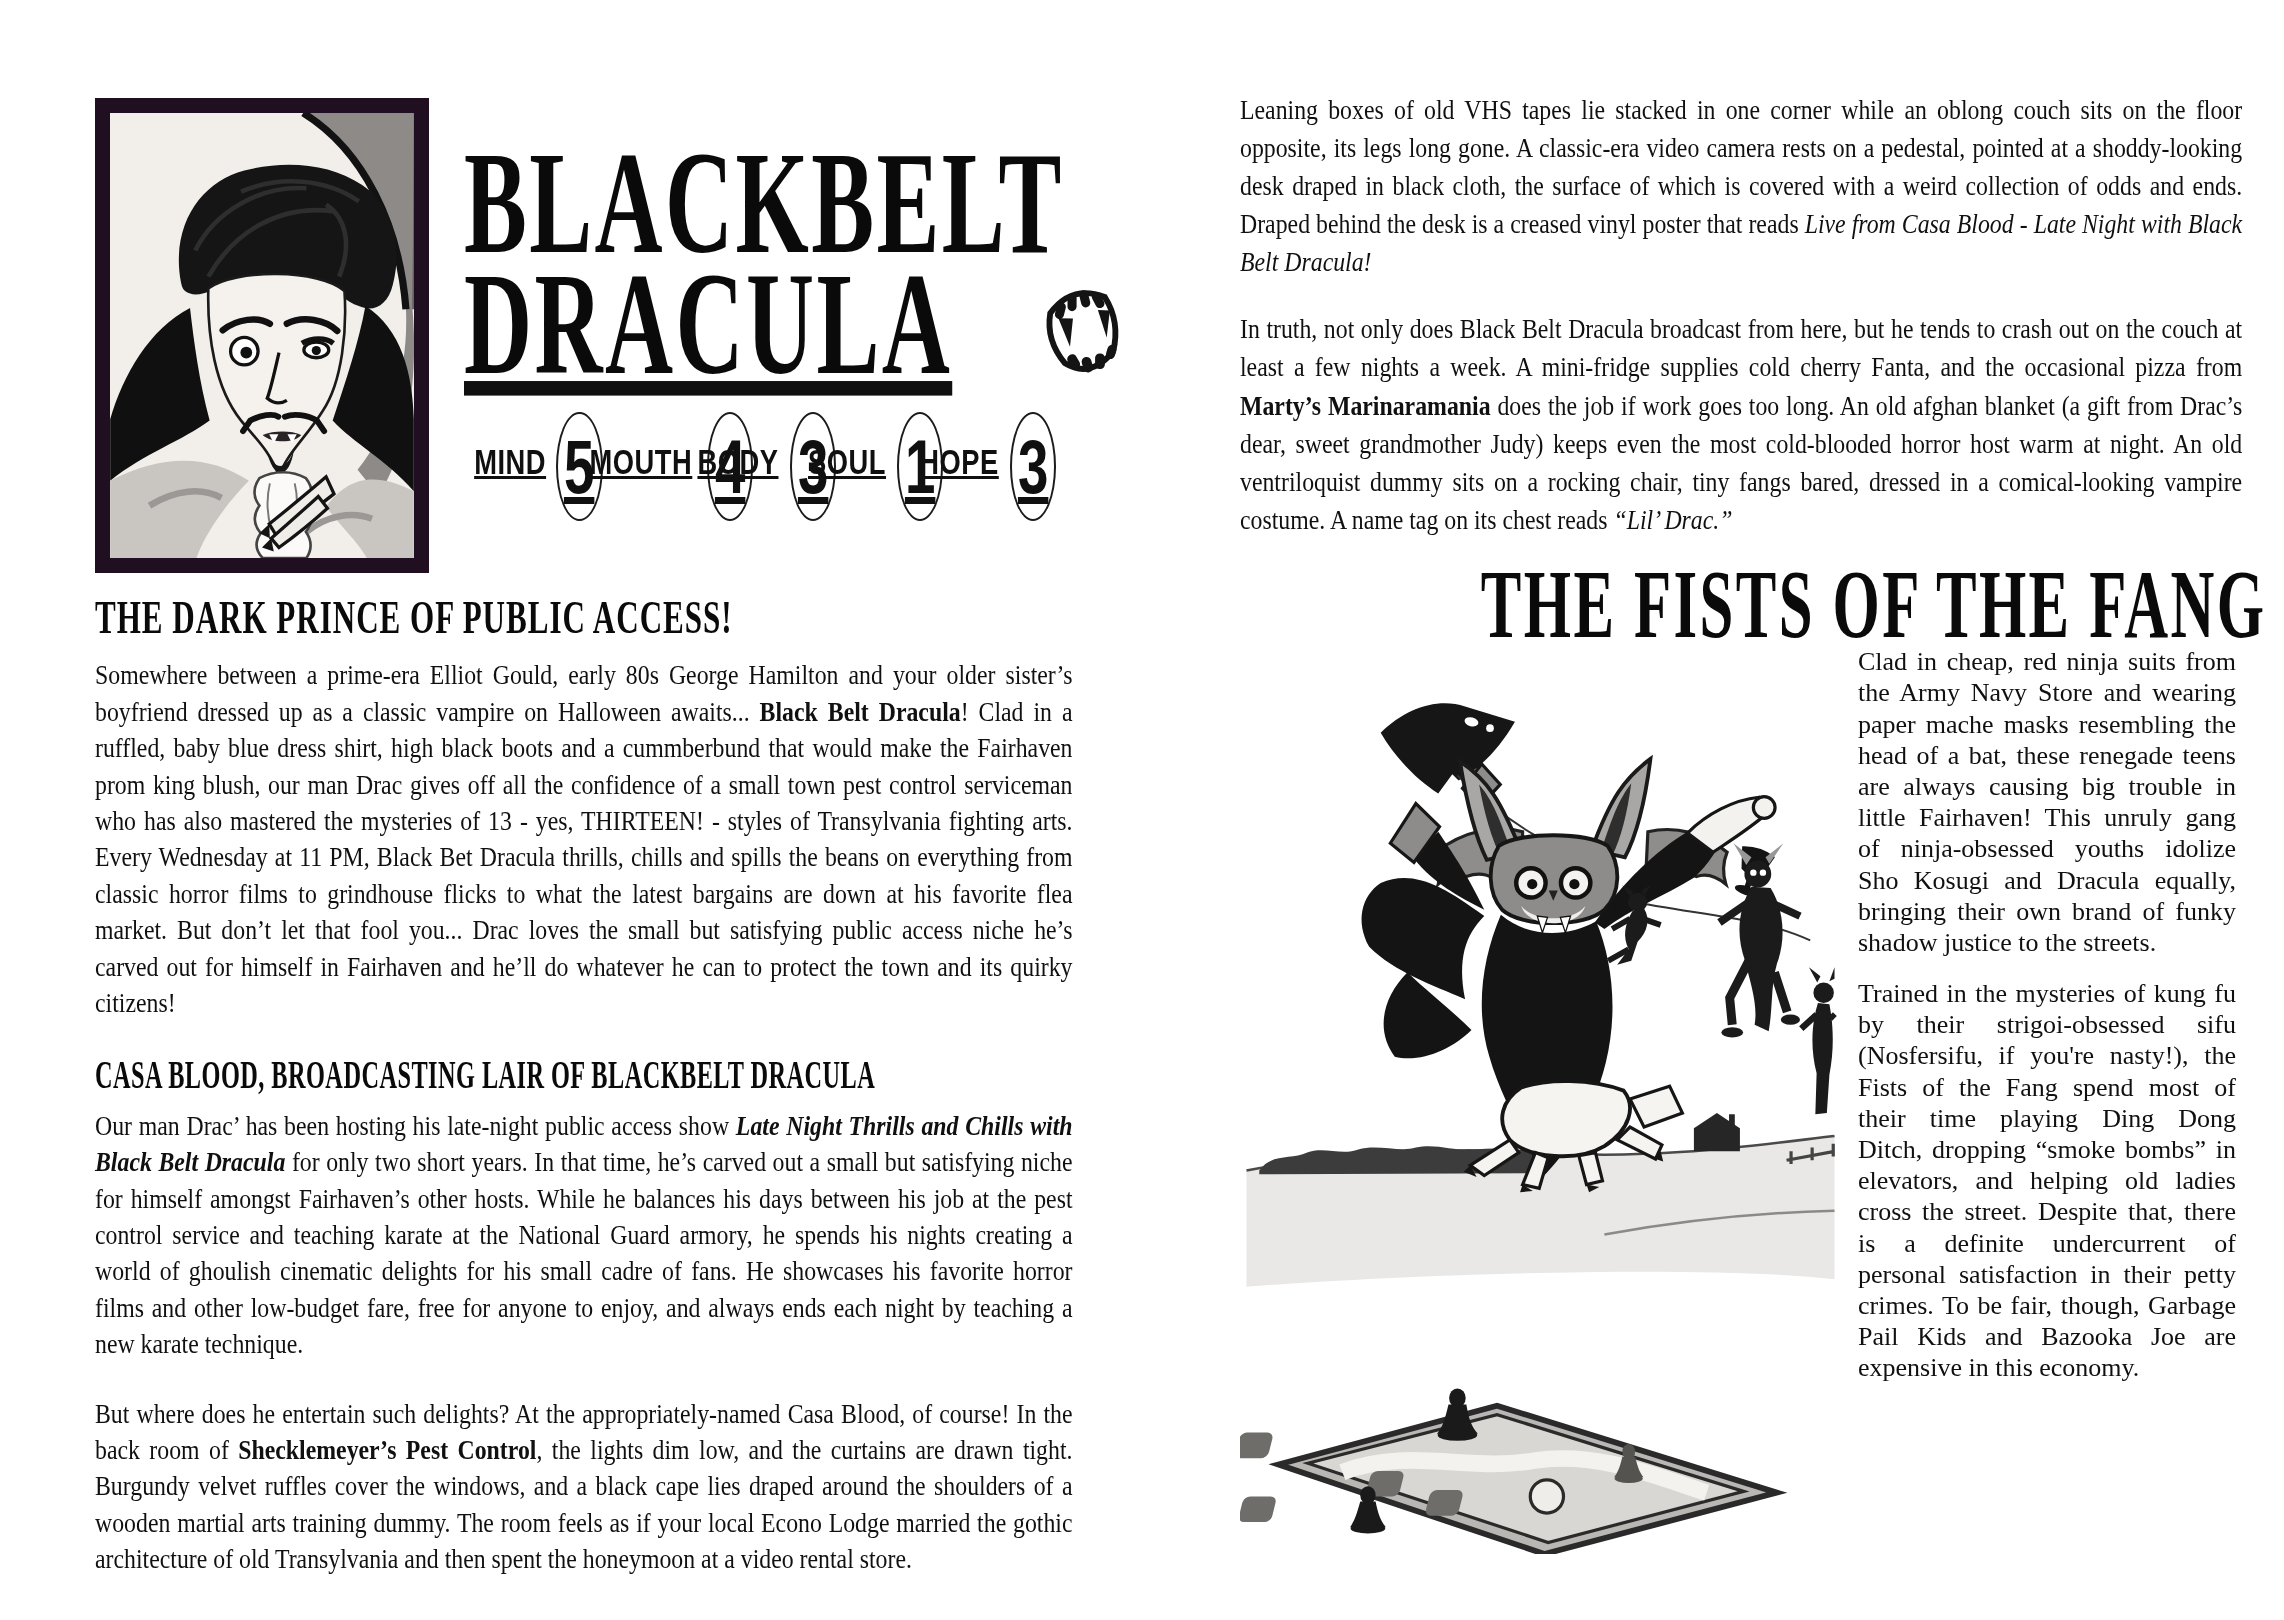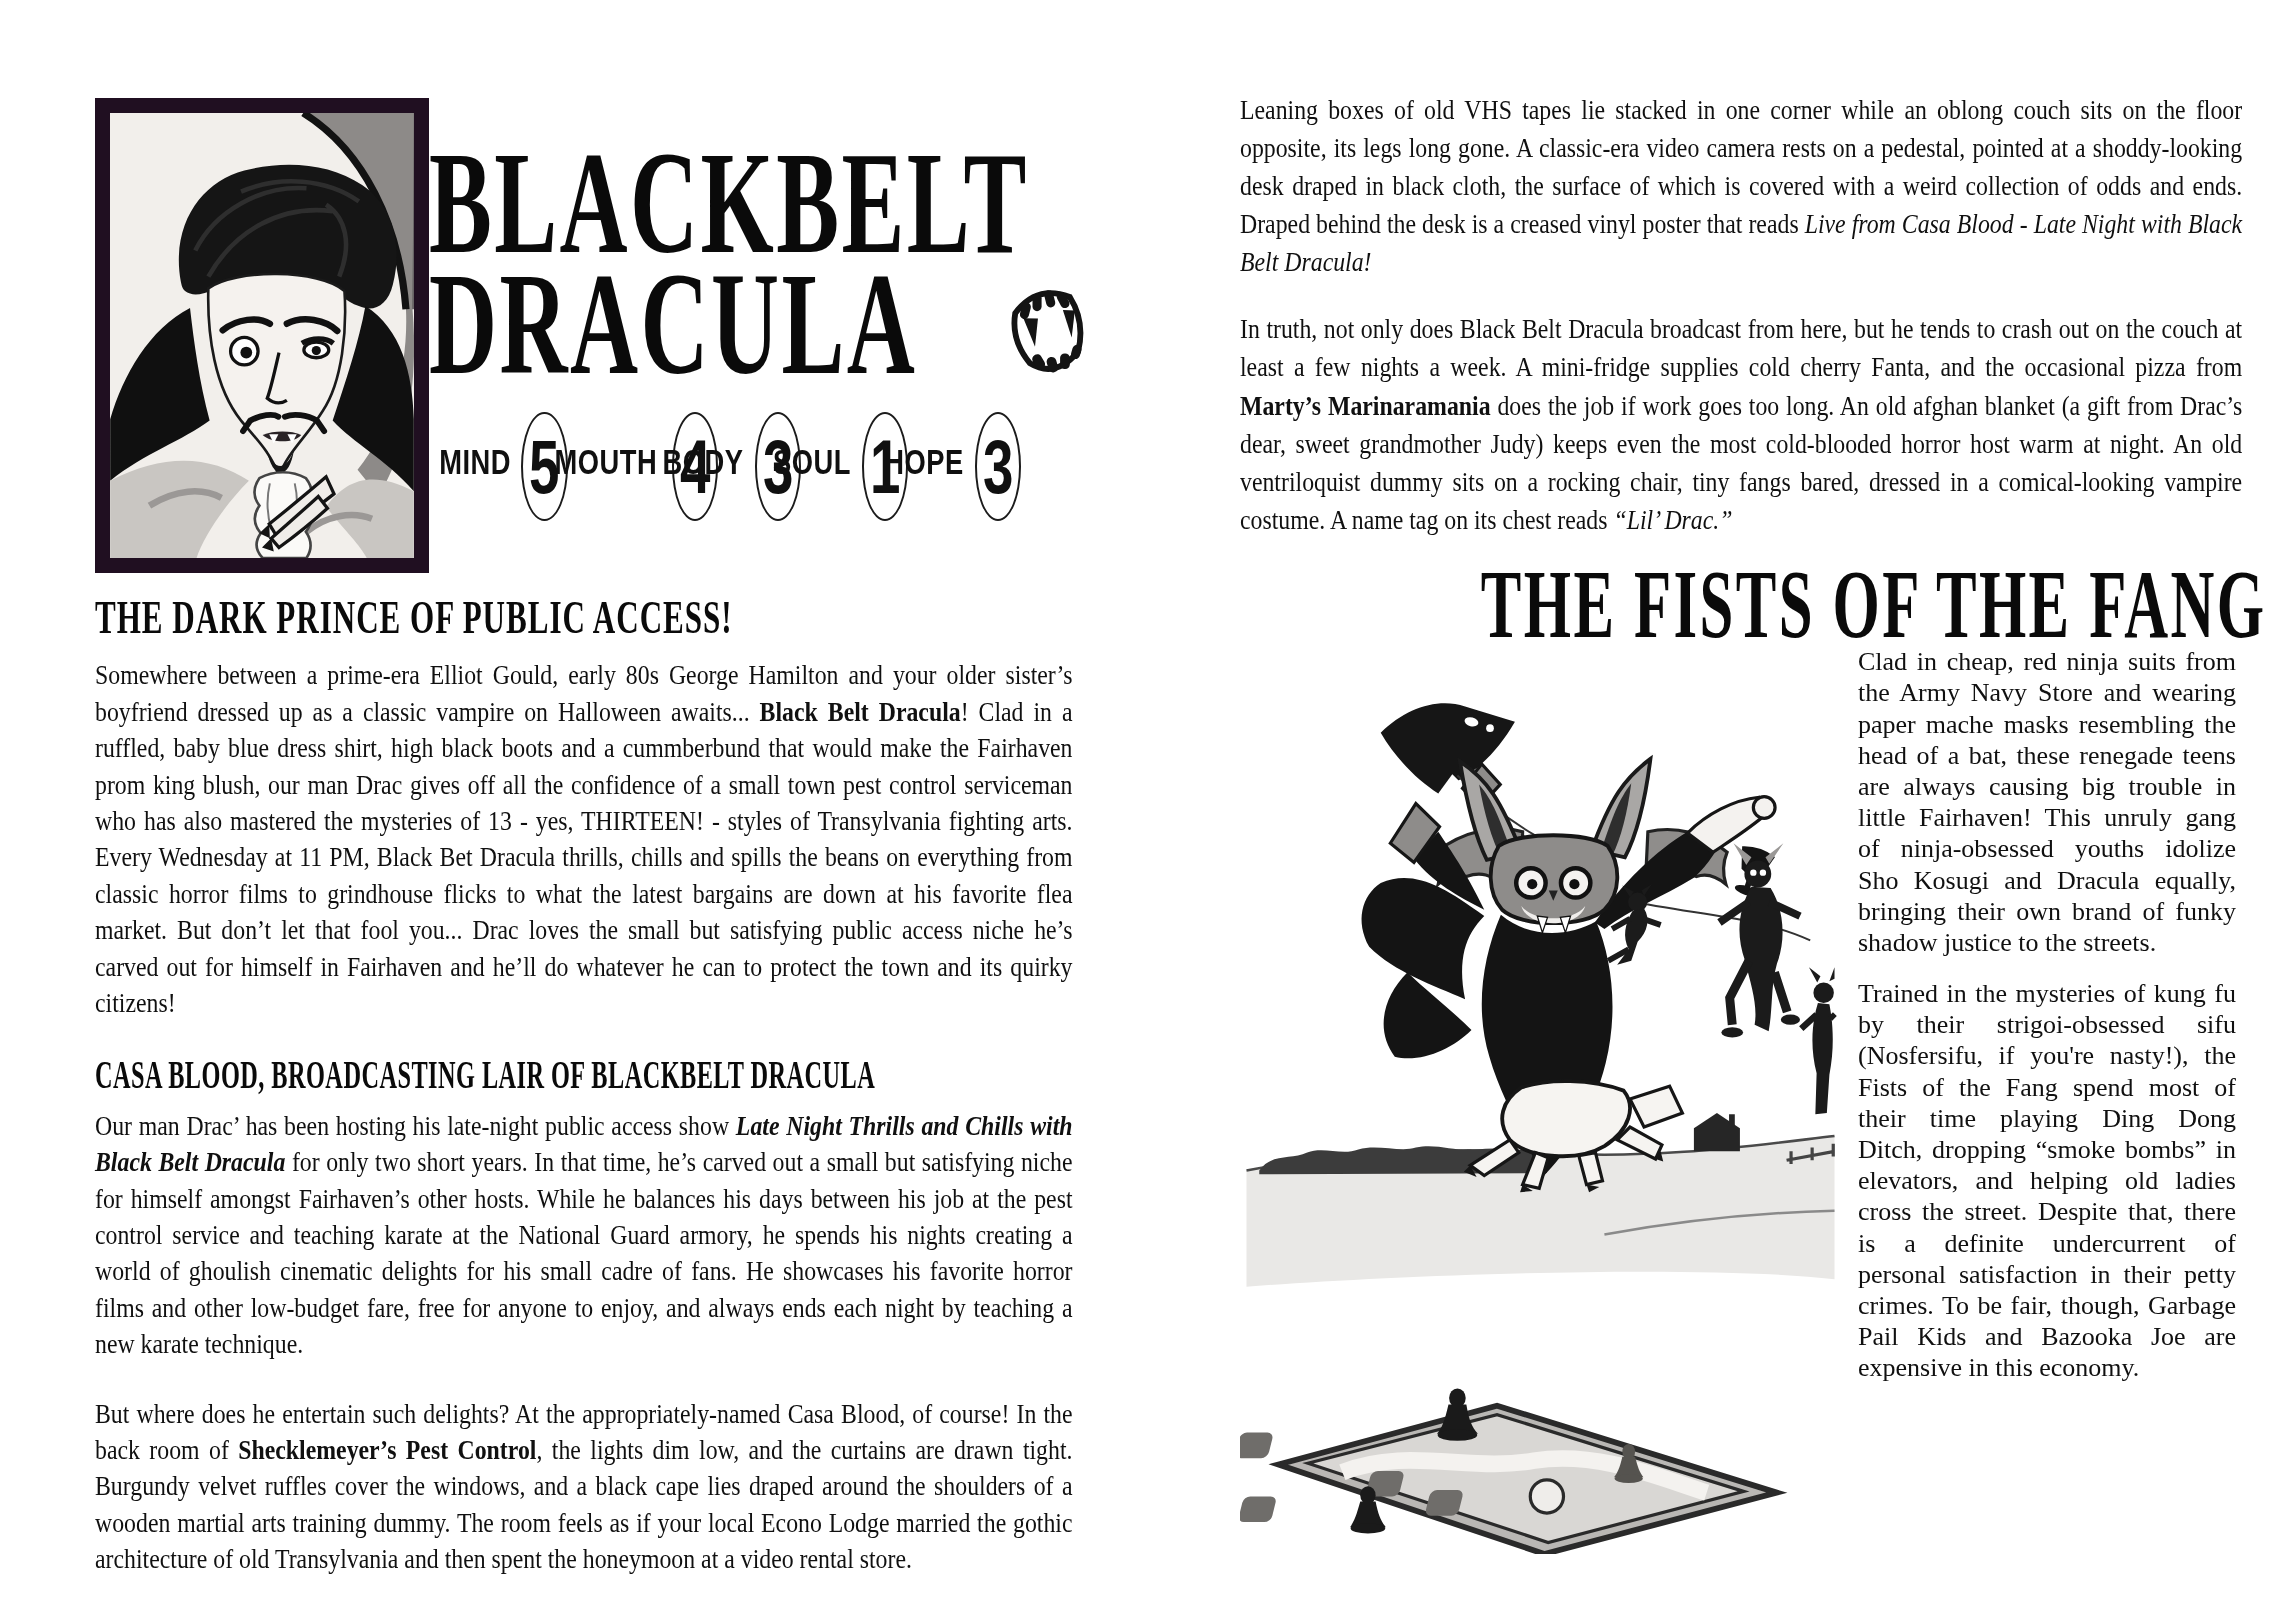--- a/index.html
+++ b/index.html
@@ -3,21 +3,21 @@
 <meta charset="utf-8">
 <style>
   html,body{margin:0;padding:0;}
   body{width:2284px;height:1620px;background:#ffffff;overflow:hidden;position:relative;
        font-family:"Liberation Serif",serif;color:#101010;}
   .page{position:absolute;}
   #page-left{left:95px;top:98px;width:977px;}
   #page-right{left:1240px;top:91px;width:1002px;}
 
   
-  .hdr{display:flex;}
+  .hdr{display:flex;gap:35px;text-decoration:underline;}
   .portrait{width:334px;height:475px;border:15.7px solid #200f21;box-sizing:border-box;
             background:#f2efeb;flex:0 0 auto;overflow:hidden;}
   .portrait svg{display:block;width:100%;height:100%;}
   .tcol{padding-top:31px;}
 
   
   .display{font-family:"Liberation Serif",serif;font-weight:700;color:#0a0a0a;
            white-space:nowrap;display:inline-block;}
   .tline1{height:118px;}
   .tline1 .display{font-size:131px;line-height:1;letter-spacing:3.3px;

